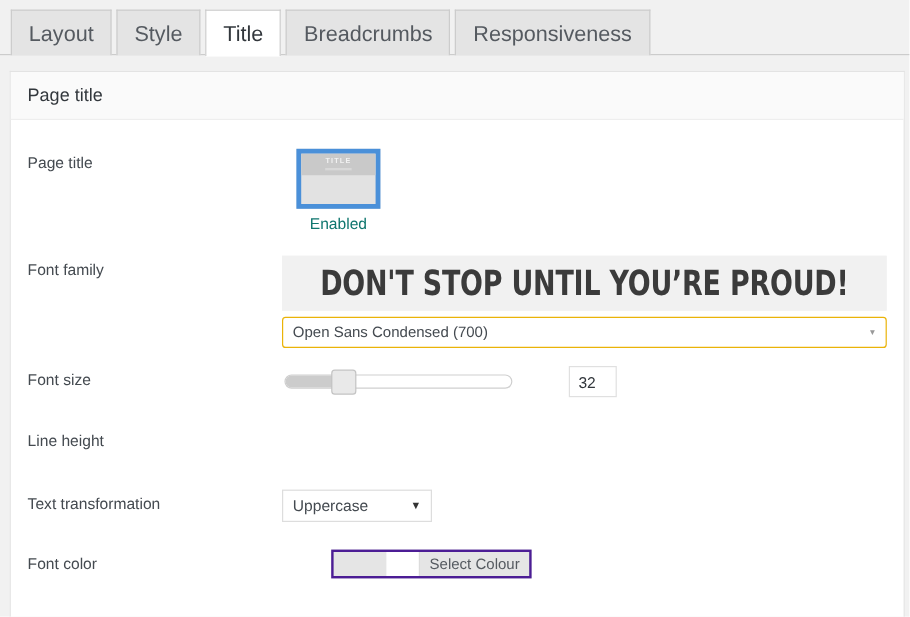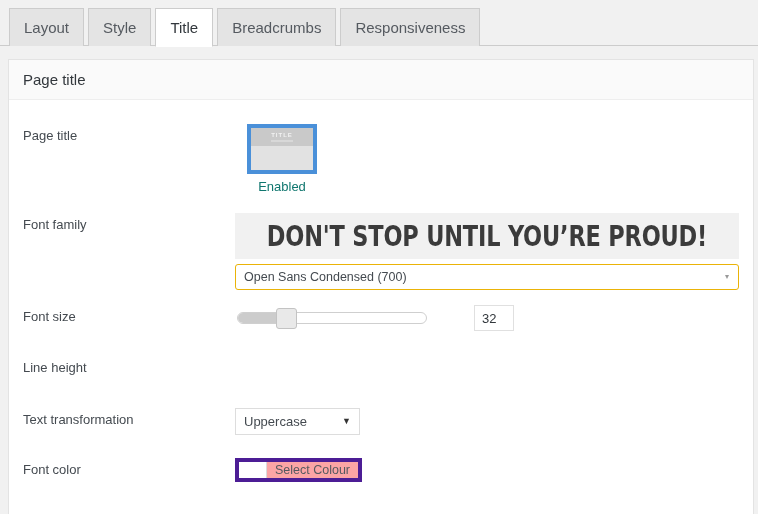--- a/index.html
+++ b/index.html
@@ -32,21 +32,21 @@
     background: #cccccc;
   }
   .tab {
     position: relative;
     z-index: 2;
     height: 38px;
     padding: 0 14px;
     display: flex;
     align-items: center;
     justify-content: center;
-    font-size: 15px;
+    font-size: 18px;
     color: #555a60;
     background: #e4e4e4;
     border: 1px solid #cccccc;
     border-bottom: none;
     line-height: 1;
     cursor: pointer;
     white-space: nowrap;
   }
   .tab.active {
     background: #ffffff;
@@ -100,21 +100,21 @@
   .row-field {
     flex: 1 1 auto;
     min-width: 0;
   }
 
   #row-page-title { padding-top: 24px; height: 100px; }
   #row-font-family { padding-top: 13px; height: 95px; }
   #row-font-size { padding-top: 10px; height: 51px; }
   #row-line-height { padding-top: 10px; height: 51px; flex-direction: column; }
   #row-text-transform { padding-top: 11px; height: 50px; }
-  #row-font-color { padding-top: 11px; height: 50px; }
+  #row-font-color { padding-top: 11px; height: 50px; gap: 41px; }
 
   
   .imgselect {
     display: flex;
     gap: 22px;
     padding-left: 12px;
   }
   .imgselect-item {
     width: 70px;
     cursor: pointer;
@@ -265,25 +265,26 @@
     position: absolute;
     right: 8px;
     font-size: 9px;
     color: #333333;
     line-height: 1;
   }
 
   
   .colorpicker {
     display: inline-flex;
-    border: 4px solid #4c1d95;
-    background: #fca5a5;
+    border: 2px solid #4c1d95;
+    background: #e5e5e5;
     height: 24px;
     align-items: stretch;
     cursor: pointer;
+    padding-left: 44px;
   }
   .color-swatch {
     width: 28px;
     background: #ffffff;
     border-right: 1px solid #dcdcdc;
   }
   .color-label {
     display: flex;
     align-items: center;
     padding: 0 8px;

